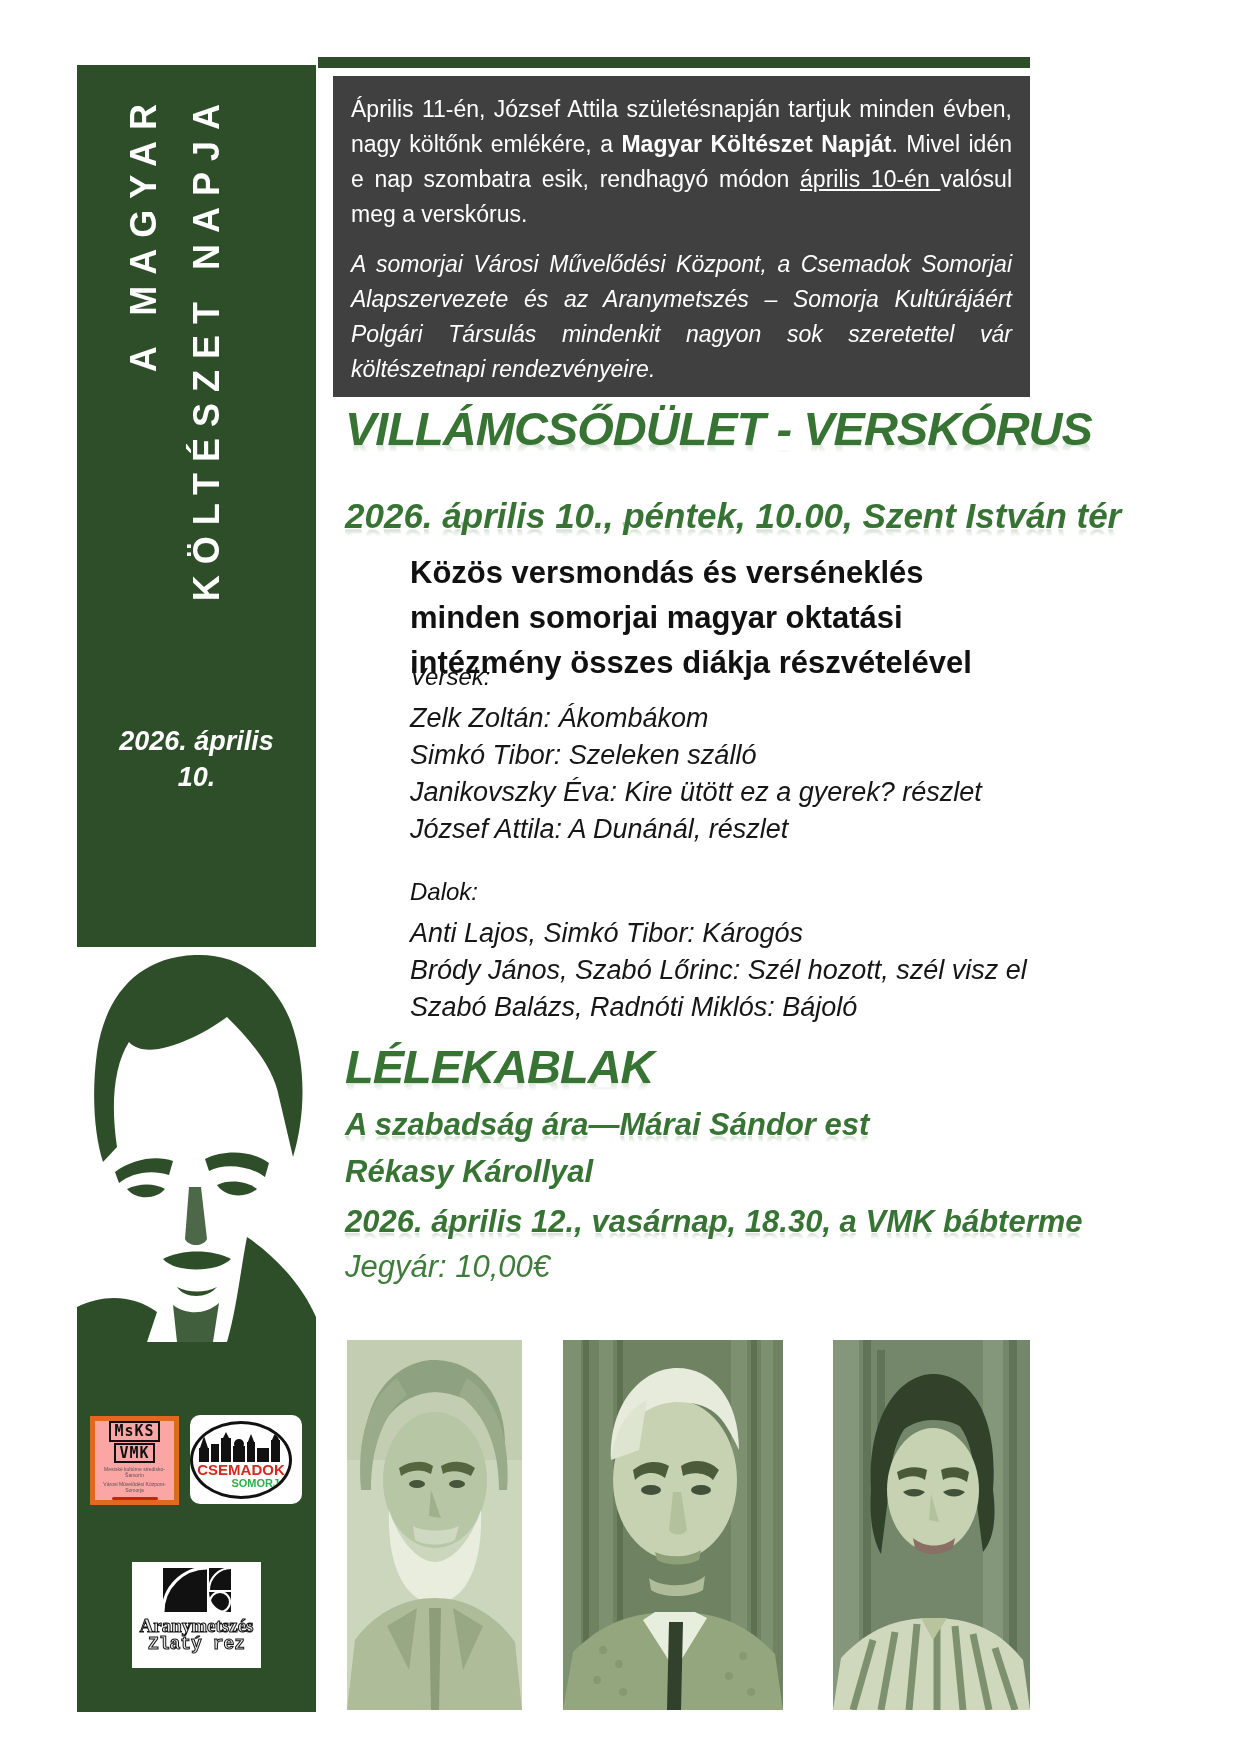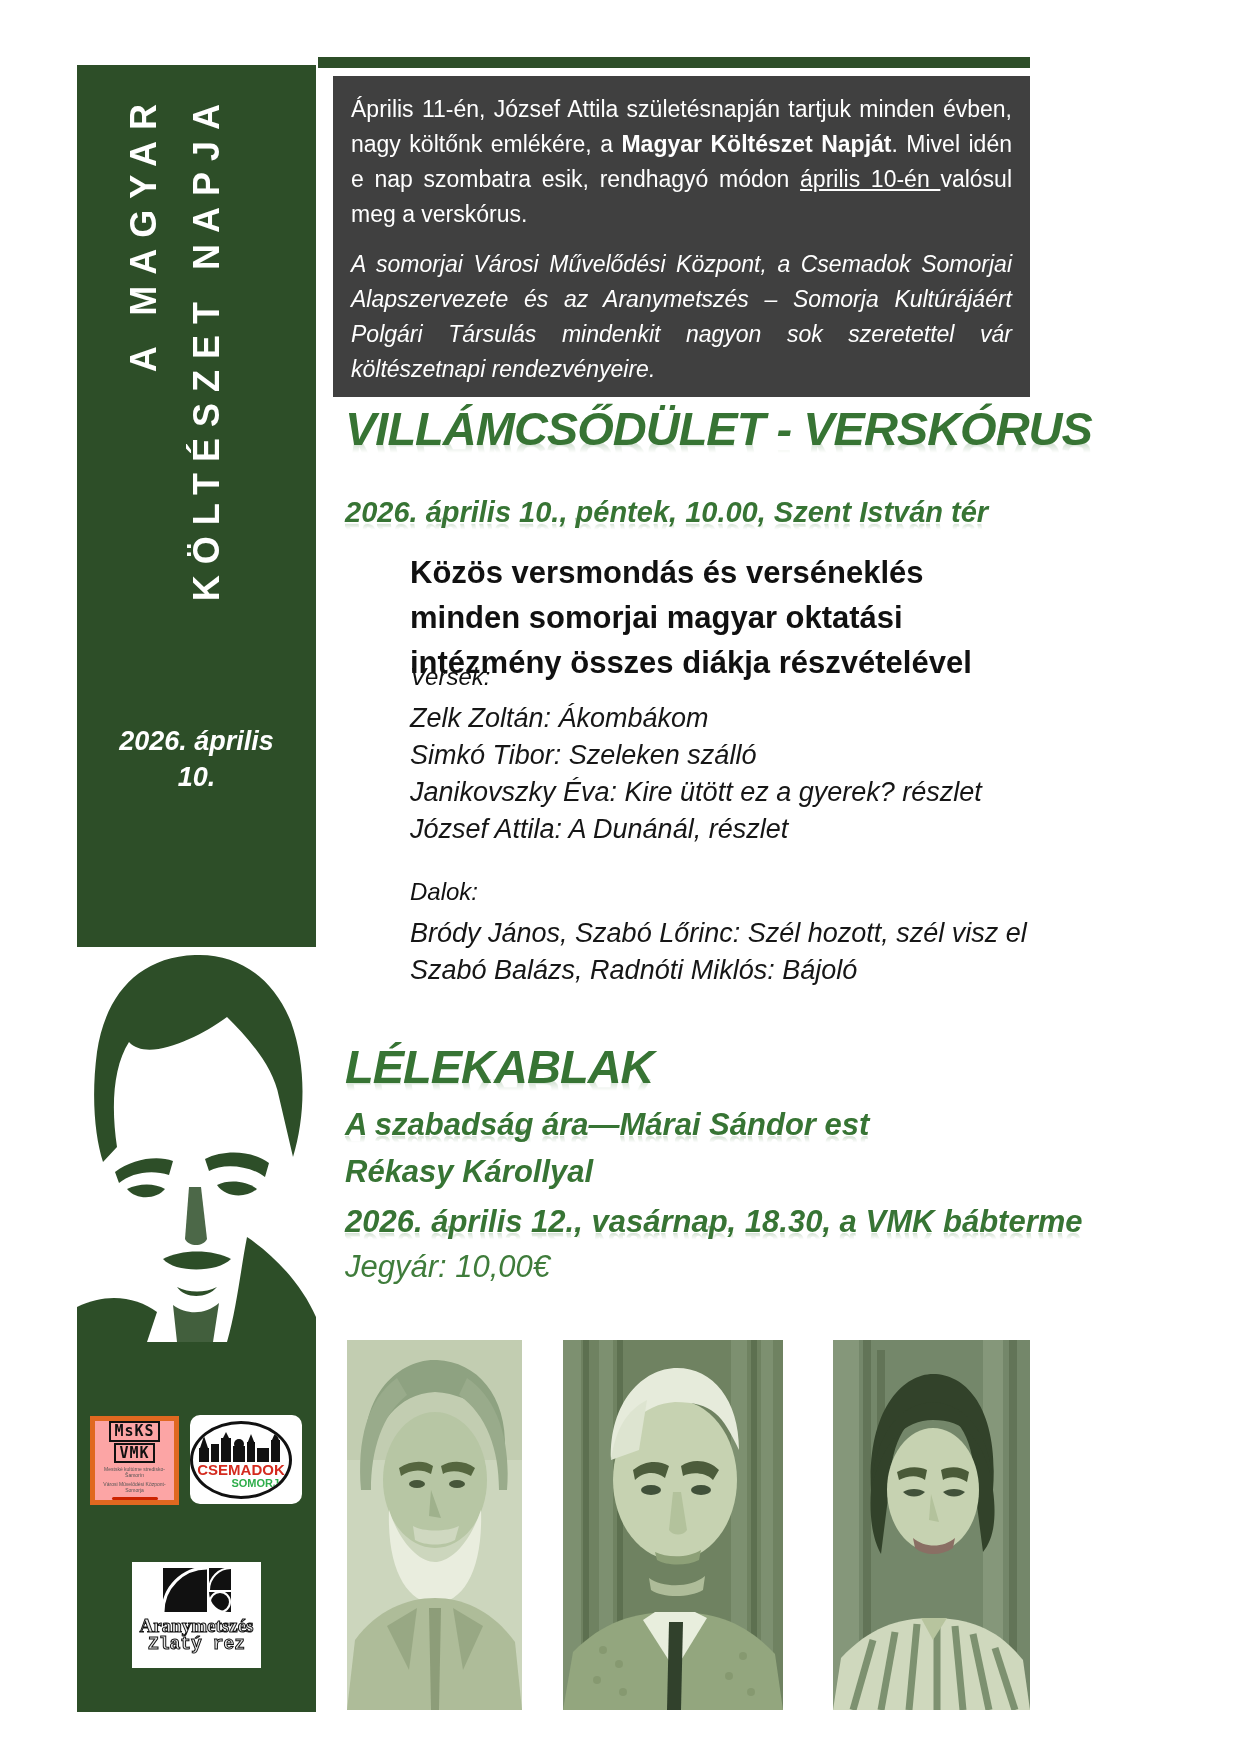--- a/index.html
+++ b/index.html
@@ -51,21 +51,21 @@
              box-sizing:border-box;padding:16px 18px 0 18px;color:#ffffff;}
   .intro-box p{margin:0 0 15px 0;font-size:23px;line-height:1.52;text-align:justify;}
   .intro-box .it{font-style:italic;}
   .intro-box b{font-weight:bold;}
   .intro-box u{text-decoration:underline;}
 
   .reflect{-webkit-box-reflect:below -0.42em linear-gradient(to bottom,rgba(0,0,0,0) 60%,rgba(0,0,0,0.45));}
 
   .h-big{position:absolute;color:#377434;font-weight:bold;font-style:italic;font-size:47px;
          letter-spacing:-1px;line-height:1.05;white-space:nowrap;}
-  .h-sub{position:absolute;color:#377434;font-weight:bold;font-style:italic;font-size:29px;
+  .h-sub{position:absolute;color:#377434;font-weight:bold;font-style:italic;font-size:35px;
          line-height:1.1;white-space:nowrap;}
   .h-sub2{position:absolute;color:#377434;font-weight:bold;font-style:italic;font-size:31px;
           line-height:1.1;white-space:nowrap;}
   .h-light{position:absolute;color:#3f7c3b;font-style:italic;font-size:31px;line-height:1.1;white-space:nowrap;}
 
   .desc{position:absolute;left:410px;top:551px;width:615px;color:#111;font-weight:bold;
         font-size:31px;line-height:1.45;}
   .list-label{position:absolute;left:410px;color:#111;font-weight:normal;font-style:italic;font-size:24px;}
   .plist{position:absolute;left:410px;margin:0;padding:0;list-style:none;color:#161616;
          font-style:italic;font-size:27px;line-height:37px;}
@@ -181,20 +181,21 @@
   <div class="list-label" style="top:663px;" data-interactable="false">Versek:</div>
   <ul class="plist" style="top:700px;" data-interactable="false">
     <li data-interactable="false">Zelk Zoltán: Ákombákom</li>
     <li data-interactable="false">Simkó Tibor: Szeleken szálló</li>
     <li data-interactable="false">Janikovszky Éva: Kire ütött ez a gyerek? részlet</li>
     <li data-interactable="false">József Attila: A Dunánál, részlet</li>
   </ul>
 
   <div class="list-label" style="top:878px;" data-interactable="false">Dalok:</div>
   <ul class="plist" style="top:915px;" data-interactable="false">
+    <li data-interactable="false">Anti Lajos, Simkó Tibor: Károgós</li>
     <li data-interactable="false">Bródy János, Szabó Lőrinc: Szél hozott, szél visz el</li>
     <li data-interactable="false">Szabó Balázs, Radnóti Miklós: Bájoló</li>
   </ul>
 
   <div class="h-big reflect" style="left:345px;top:1042px;" data-interactable="false">LÉLEKABLAK</div>
   <div class="h-sub2 reflect" style="left:345px;top:1108px;" data-interactable="false">A szabadság ára—Márai Sándor est</div>
   <div class="h-sub2" style="left:345px;top:1155px;" data-interactable="false">Rékasy Károllyal</div>
   <div class="h-sub2 reflect" style="left:345px;top:1205px;" data-interactable="false">2026. április 12., vasárnap, 18.30, a VMK bábterme</div>
   <div class="h-light" style="left:345px;top:1250px;" data-interactable="false">Jegyár: 10,00€</div>
 

